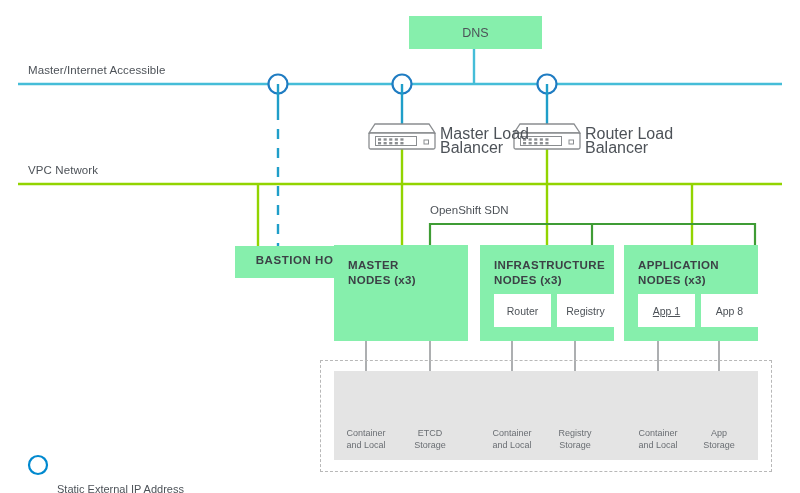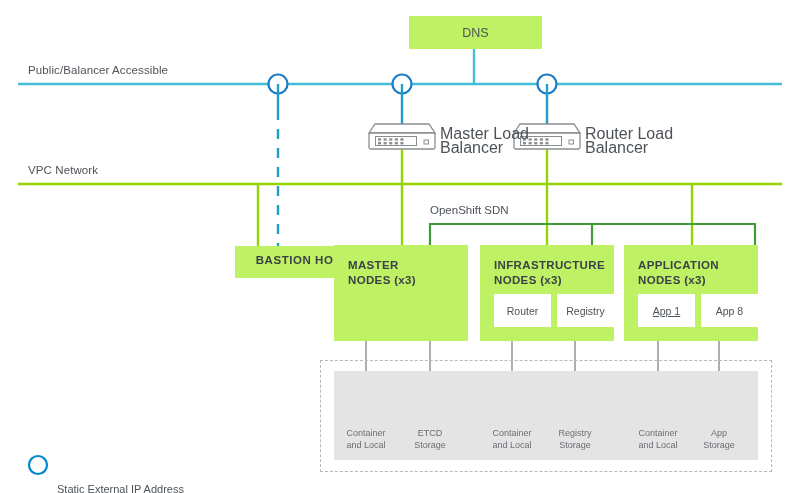--- a/index.html
+++ b/index.html
@@ -20,21 +20,21 @@
     font-size:11.5px;color:#4d5258;white-space:nowrap;
   }
   .lb-label{
     font-size:16px;color:#4d5258;line-height:14px;white-space:nowrap;
   }
   .legend-label{
     font-size:11px;color:#4d5258;white-space:nowrap;
   }
 
   
-  .gbox{background:#bef264;}
+  .gbox{background:#86efac;}
   .dns-box{
     display:flex;align-items:center;justify-content:center;
     font-size:12.5px;color:#4d5258;
   }
   .node-box{}
   .node-title{
     position:absolute;left:14px;top:13px;
     font-size:11.5px;font-weight:bold;color:#3c4146;
     line-height:15px;letter-spacing:0.35px;white-space:nowrap;
   }
@@ -178,21 +178,21 @@
       <g>
         <path d="M697,396 L697,418 A22,7.5 0 0 0 741,418 L741,396 Z"></path>
         <ellipse cx="719" cy="396" rx="22" ry="7.5"></ellipse>
         <path d="M705,398 L733,400" fill="none" stroke="#b4b7ba" stroke-width="1.1"></path>
       </g>
     </g>
 
     <circle cx="38" cy="465" r="9" fill="#ffffff" stroke="#0089cf" stroke-width="2.2"></circle>
   </svg>
 
-  <div class="abs zone-label" style="left:28px;top:64px;">Public/Balancer Accessible</div>
+  <div class="abs zone-label" style="left:28px;top:64px;">Master/Internet Accessible</div>
 
   <div class="abs zone-label" style="left:28px;top:164px;">VPC Network</div>
 
   <div class="abs sdn-label" style="left:430px;top:204px;">OpenShift SDN</div>
 
   <div class="abs gbox dns-box" style="left:409px;top:16px;width:133px;height:33px;">
     <span>DNS</span>
   </div>
 
   <div class="abs lb-label" style="left:440px;top:127px;">

